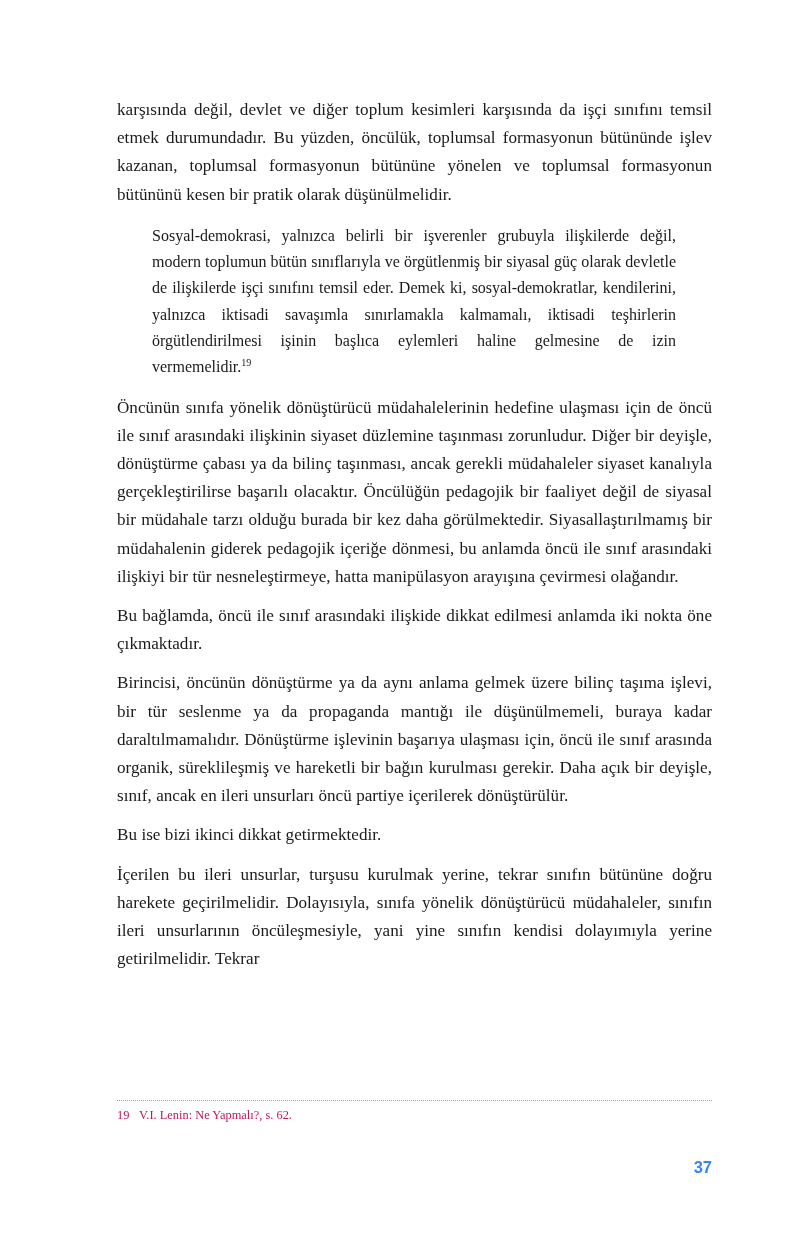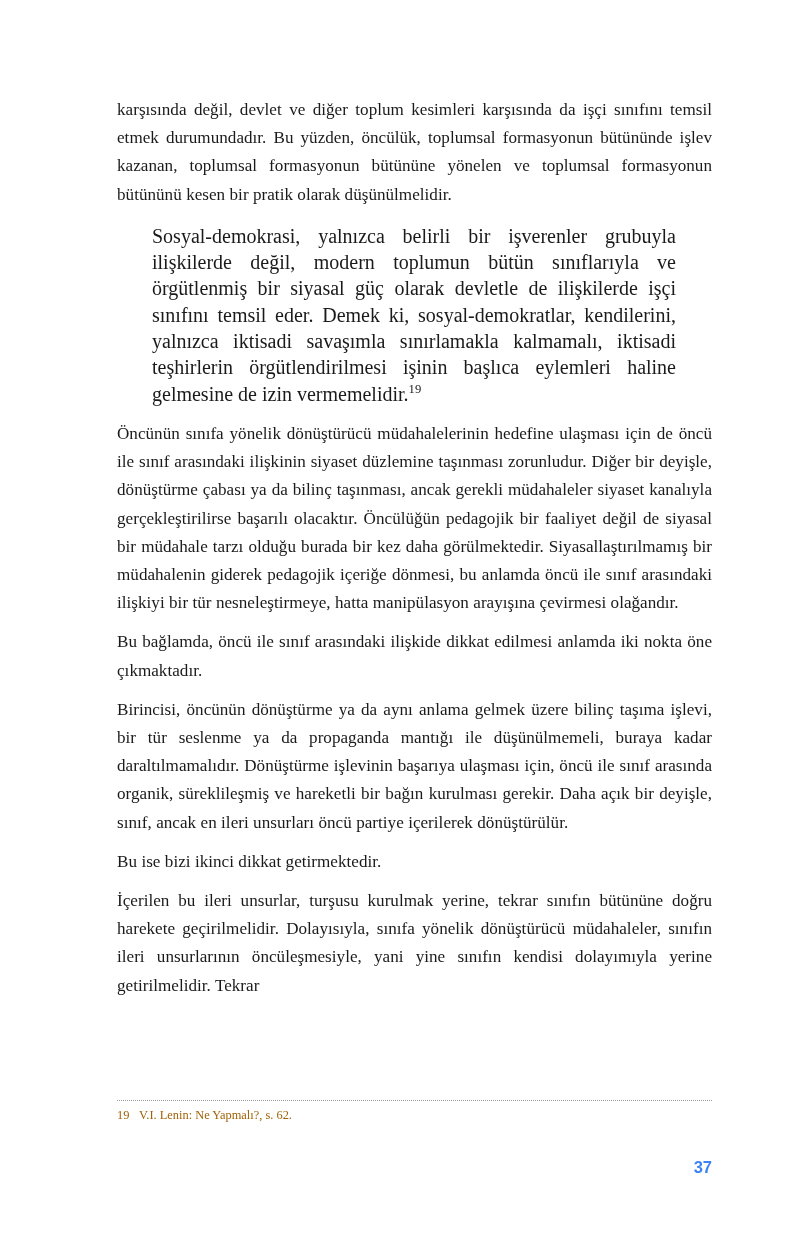--- a/index.html
+++ b/index.html
@@ -42,21 +42,21 @@
     word-spacing: 0.1px;
   }
 
   p.body-par + p.body-par {
     margin-top: 11px;
   }
 
   blockquote.quote-block {
     margin: 14px 36px 13px 35px;
     padding: 0;
-    font-size: 20px;
+    font-size: 16px;
     line-height: 26.3px;
     text-align: justify;
     text-justify: inter-word;
   }
 
   blockquote.quote-block p {
     margin: 0;
   }
 
   sup.footnote-ref {
@@ -78,21 +78,21 @@
     border: 0;
     border-top: 1px dotted #9a9a9a;
     margin: 0 0 6px 0;
   }
 
   p.footnote-entry {
     margin: 0;
     font-size: 12.4px;
     line-height: 17px;
     text-align: left;
-    color: #a16207;
+    color: #be185d;
   }
 
   .footnote-num {
     display: inline-block;
     min-width: 22px;
   }
 
   .page-number {
     position: absolute;
     left: 117px;

